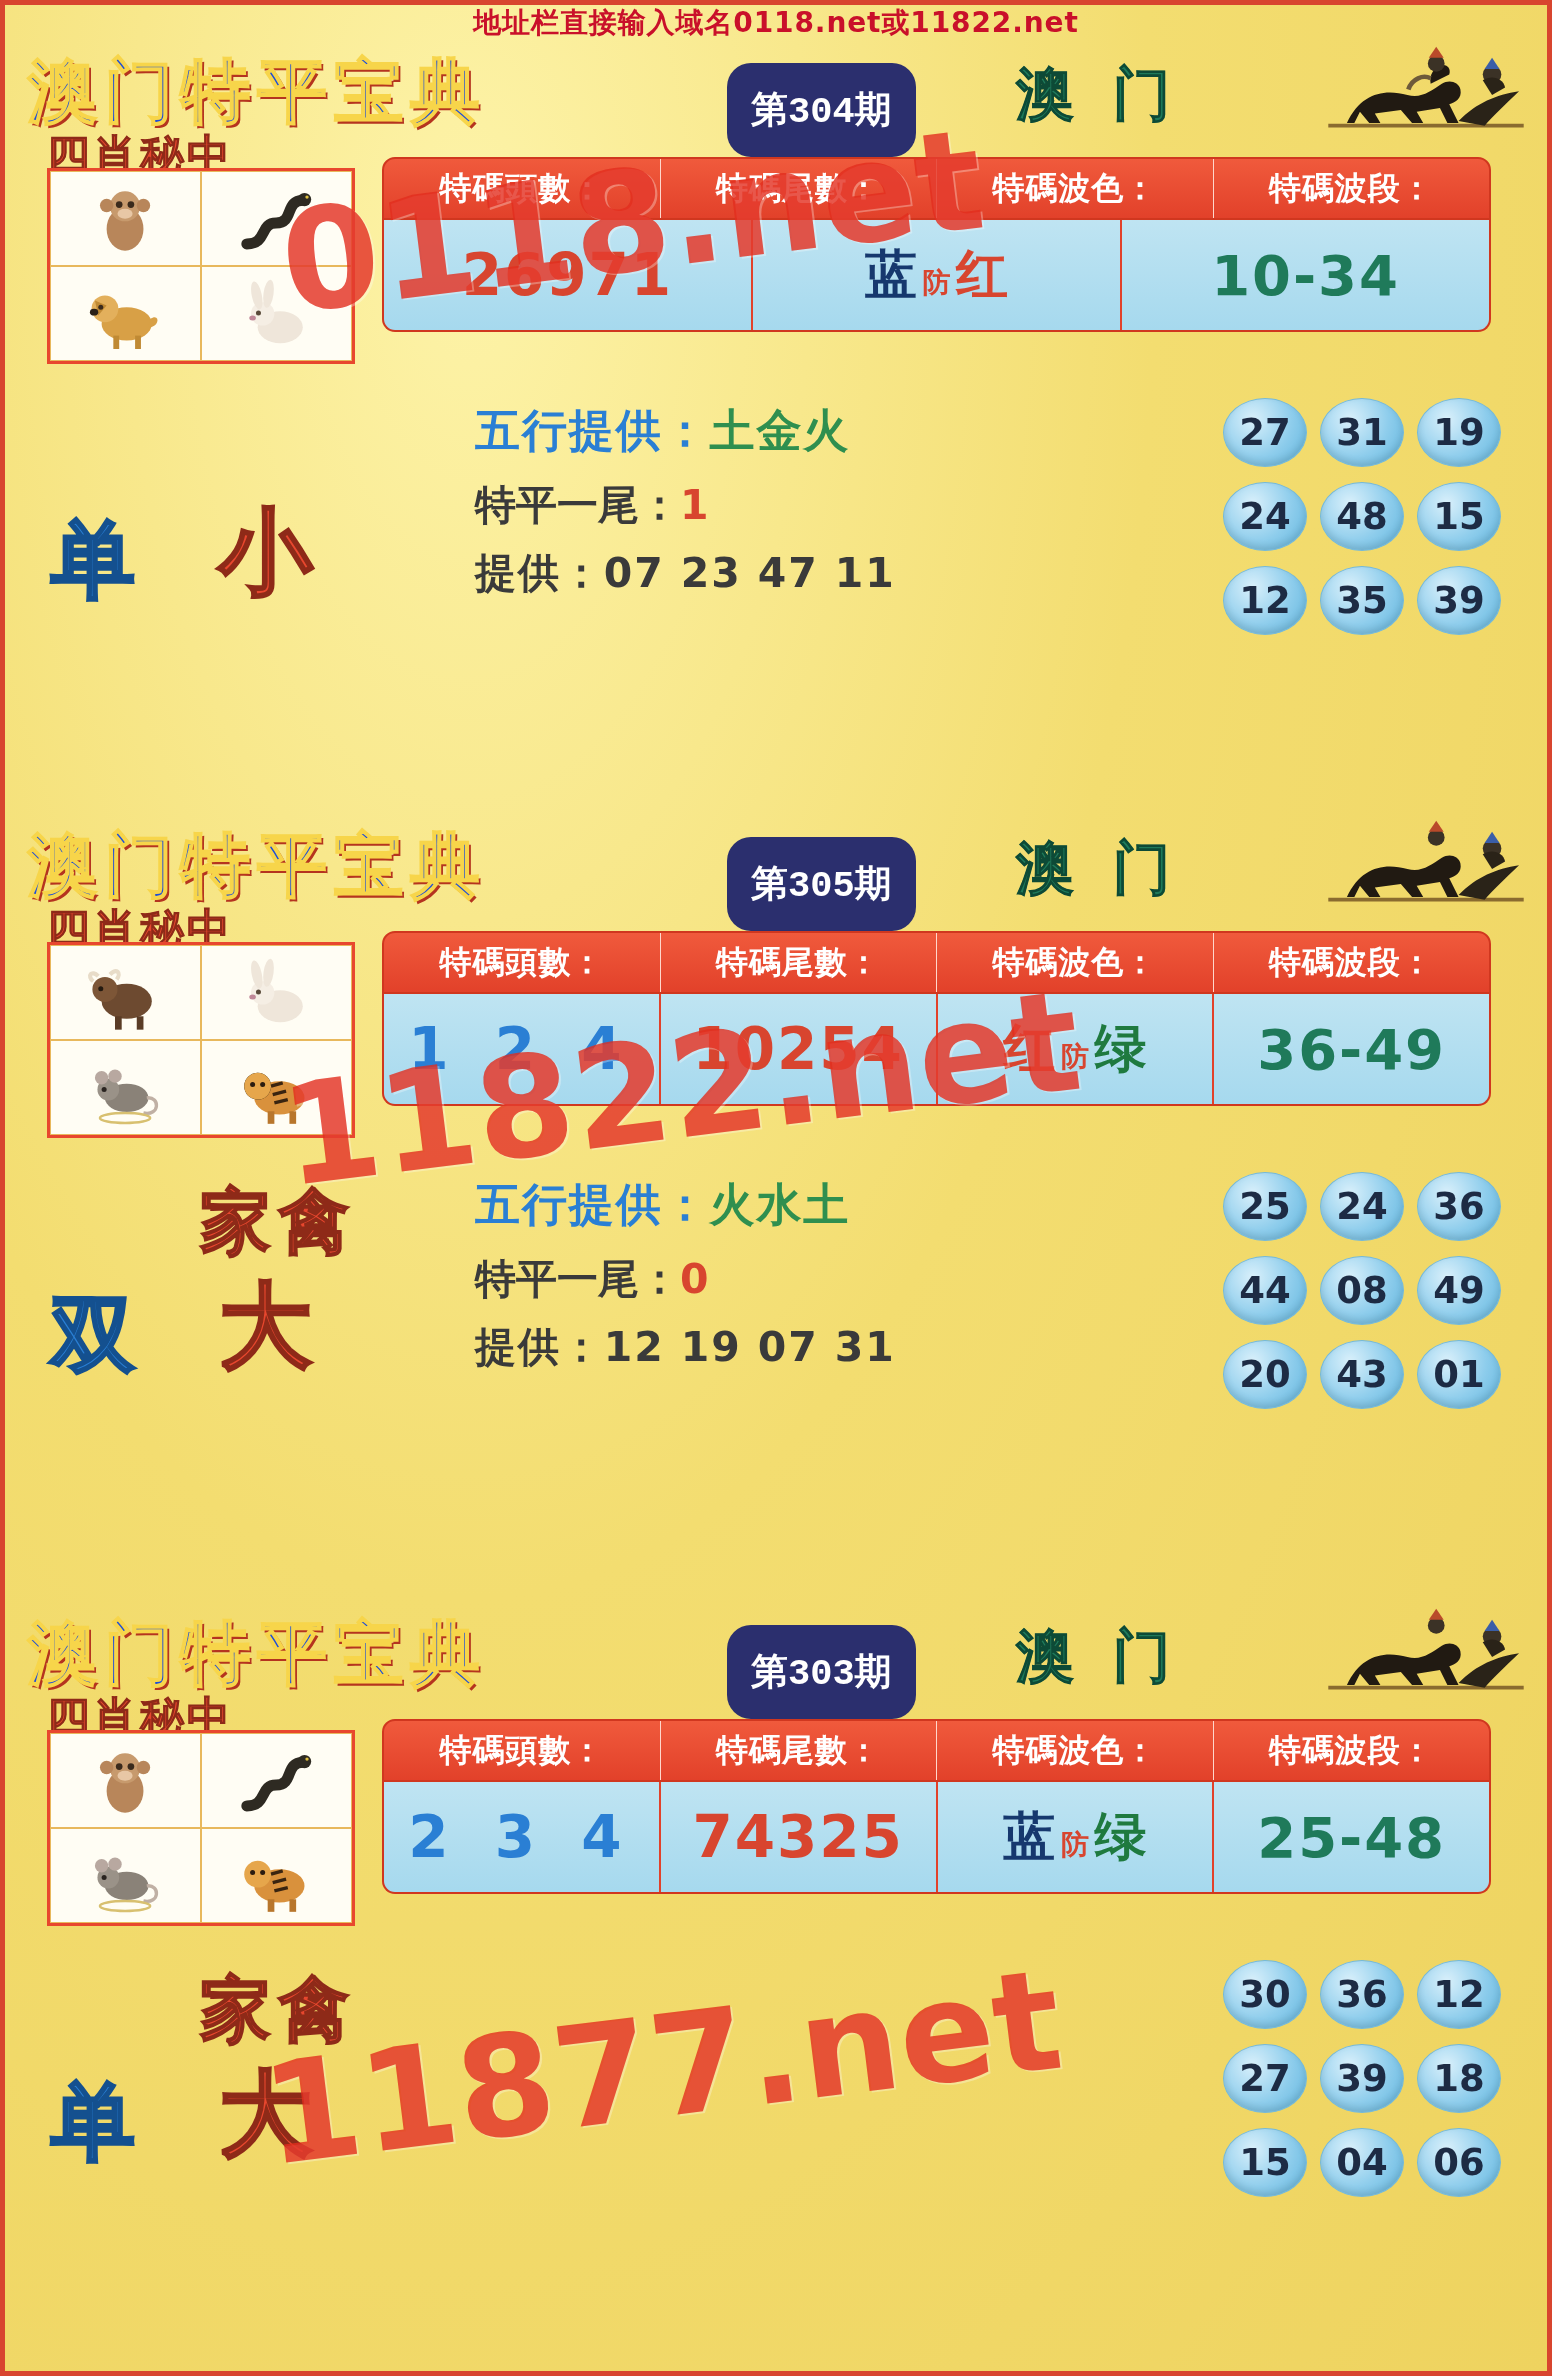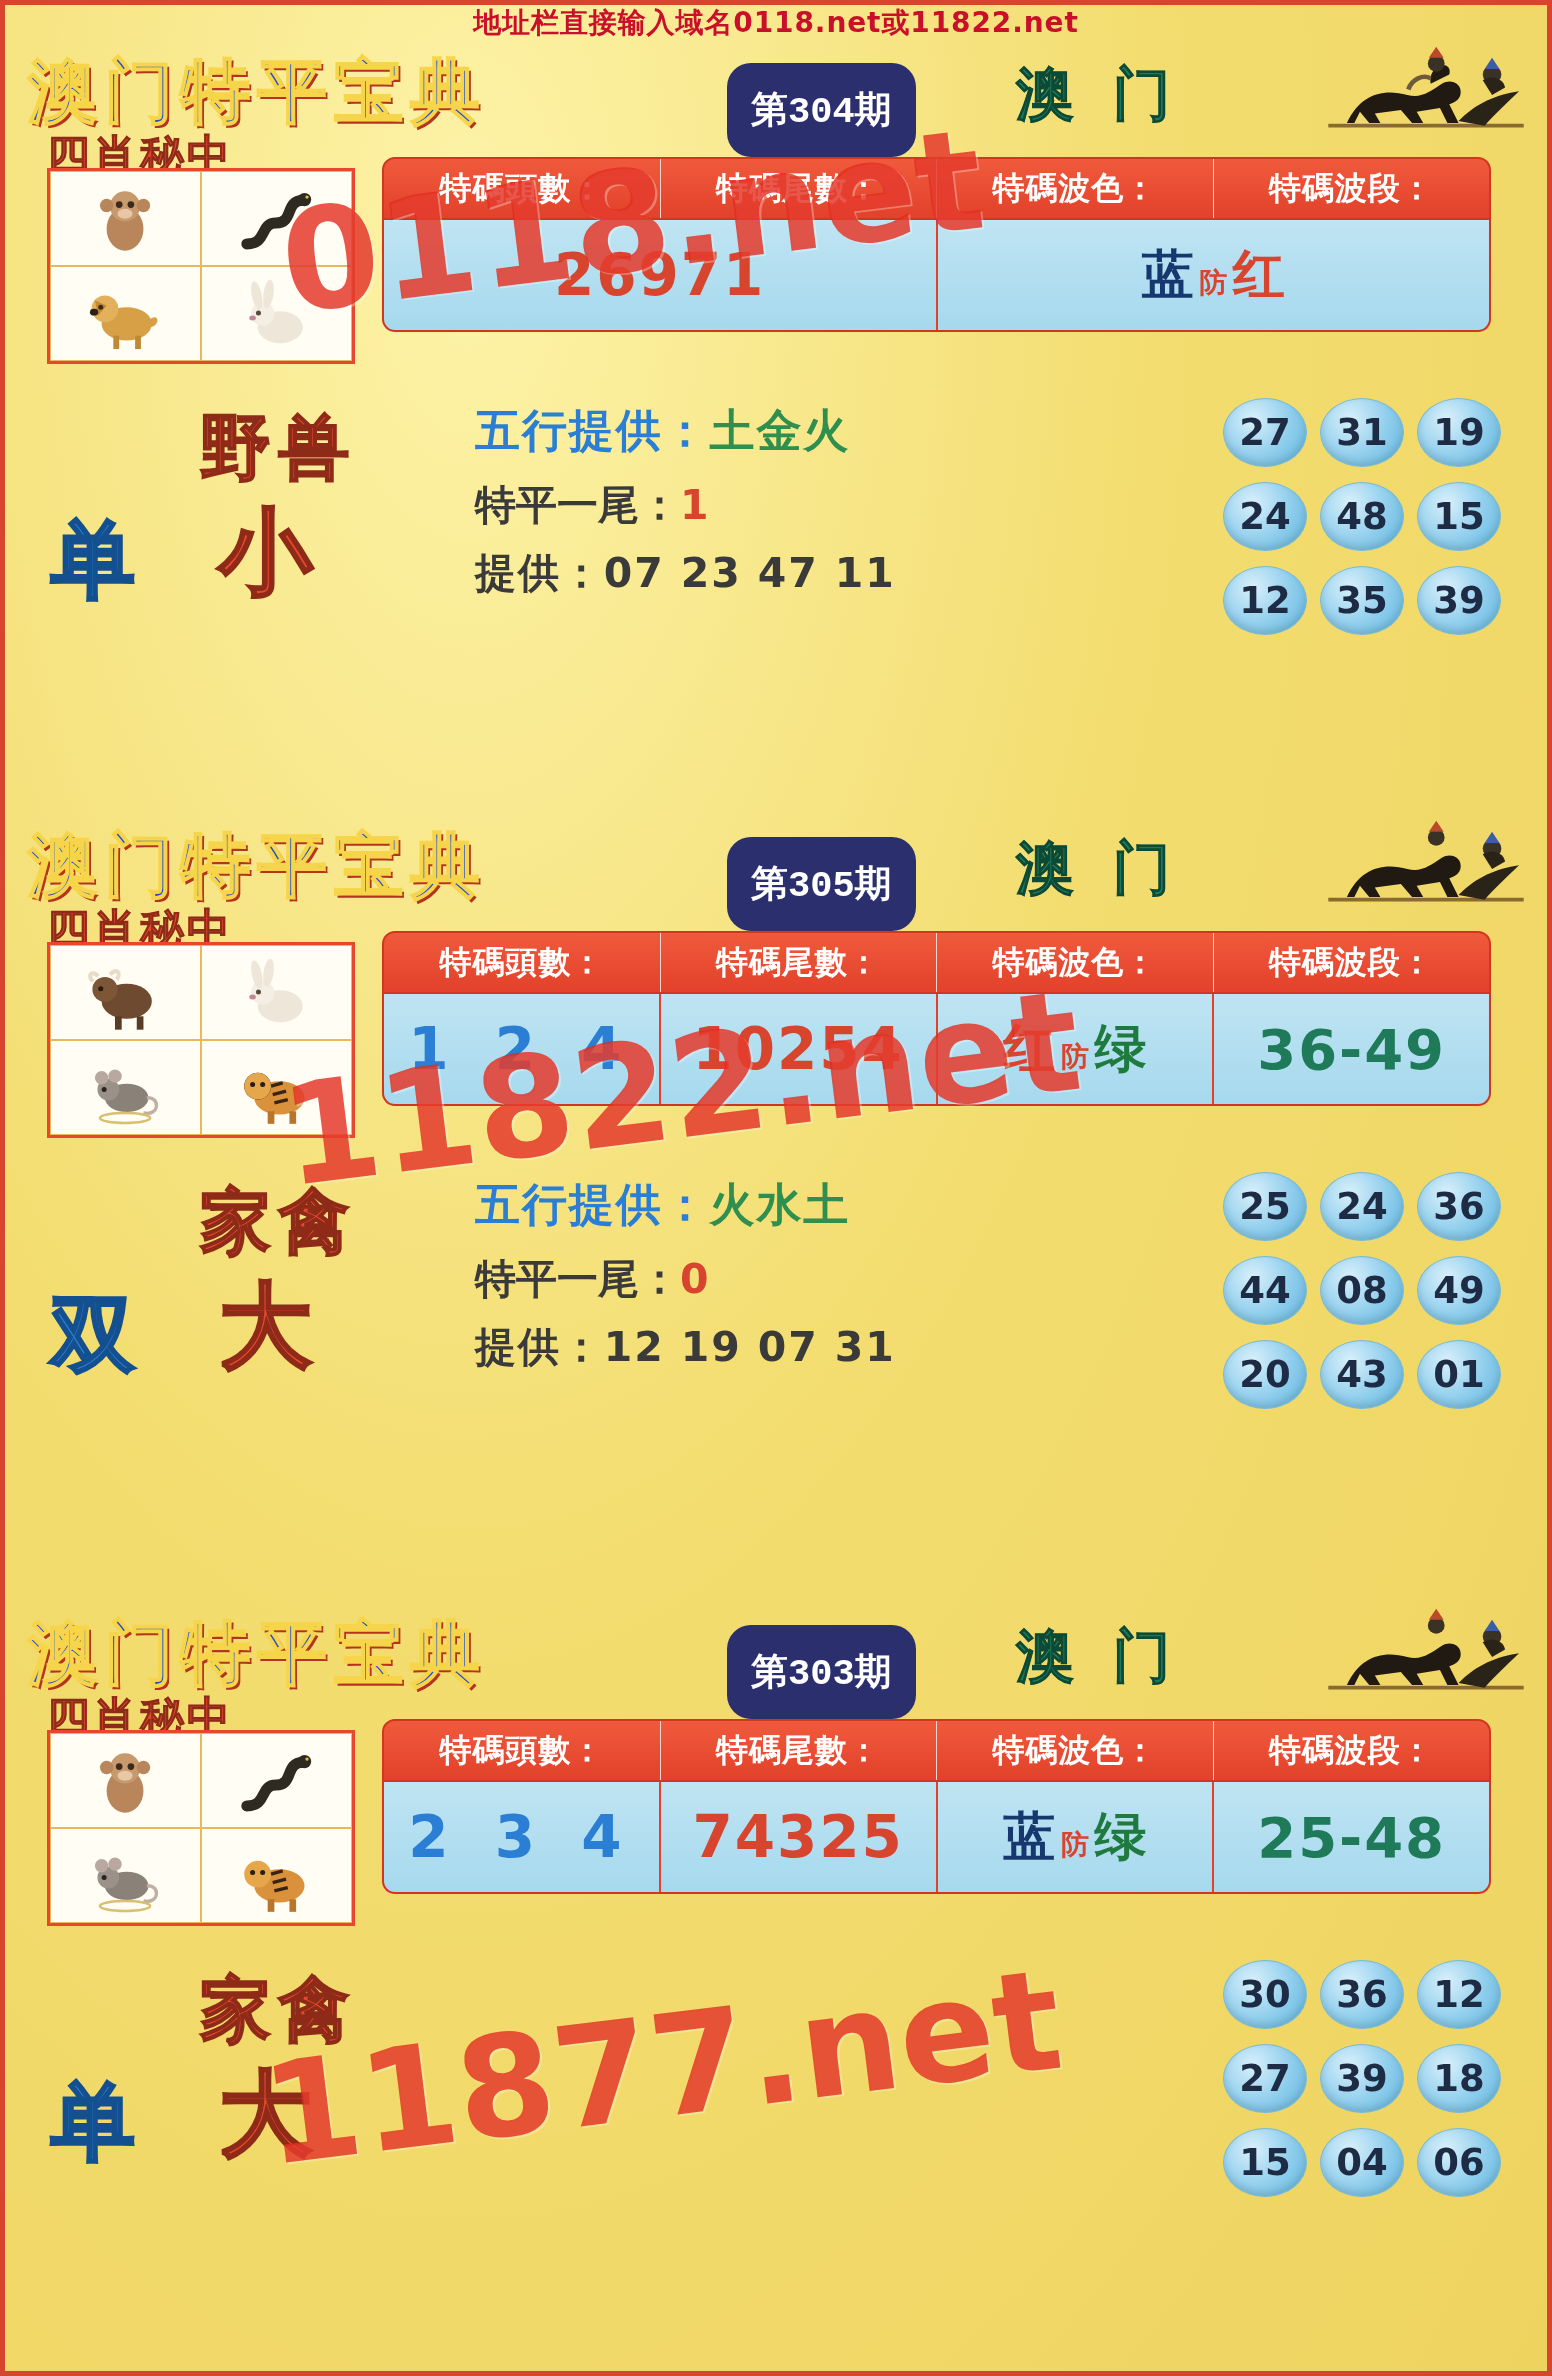--- a/index.html
+++ b/index.html
@@ -294,27 +294,29 @@
         <div>
             <span class="tail-nums">26971</span>
           </div>
         <div>
           <span class="wave">
             <span class="a">蓝</span>
             <span class="f">防</span>
             <span class="b red">红</span>
           </span>
         </div>
+        <div>
+            <span class="band">10-34</span>
+          </div>
       </div>
     </div>
   </div>
 
   <div class="bot">
     <div class="big-left">单</div>
-    <div class="beast">野兽</div>
     <div class="size">小</div>
     <div class="lines">
       <div class="line1">
         <span class="lbl">五行提供：</span><span class="val">土金火</span>
       </div>
       <div class="line2">
         <span>特平一尾：</span><span class="v">1</span>
       </div>
       <div class="line3">
         <span>提供：</span><span>07  23  47  11</span>

